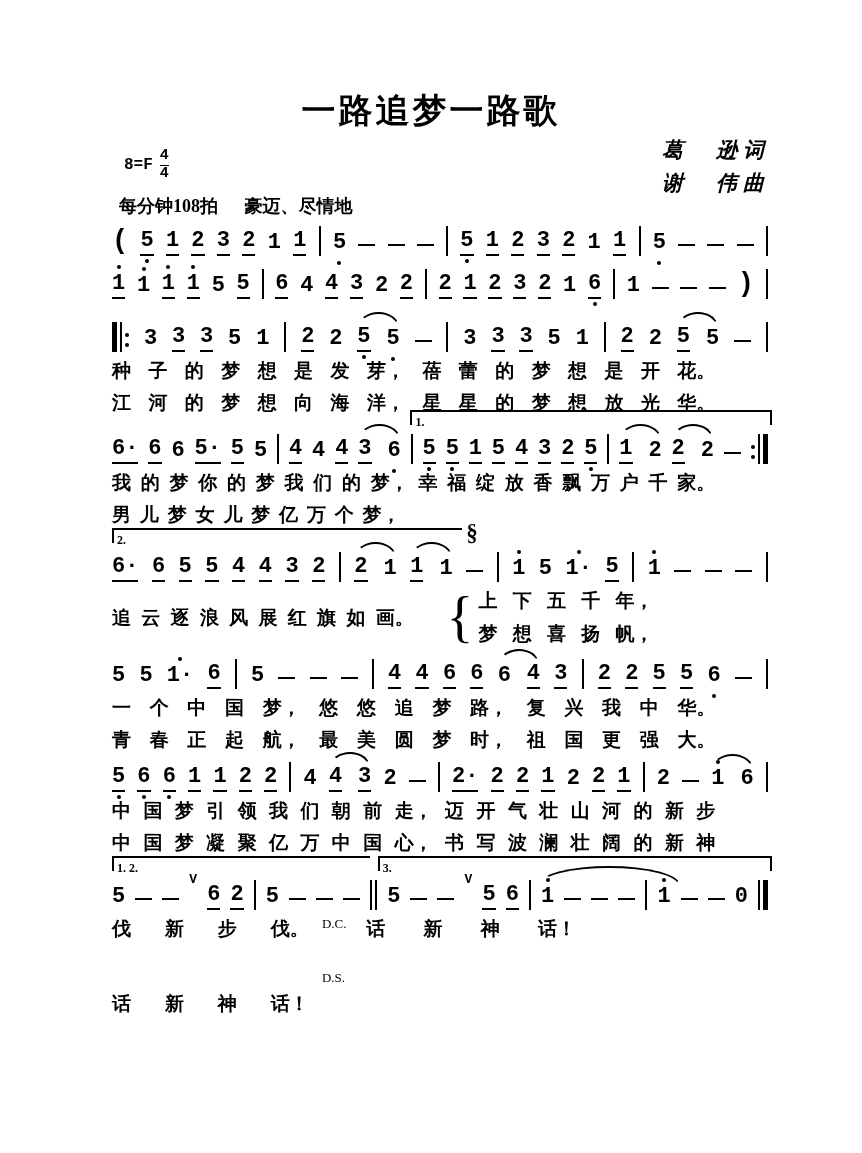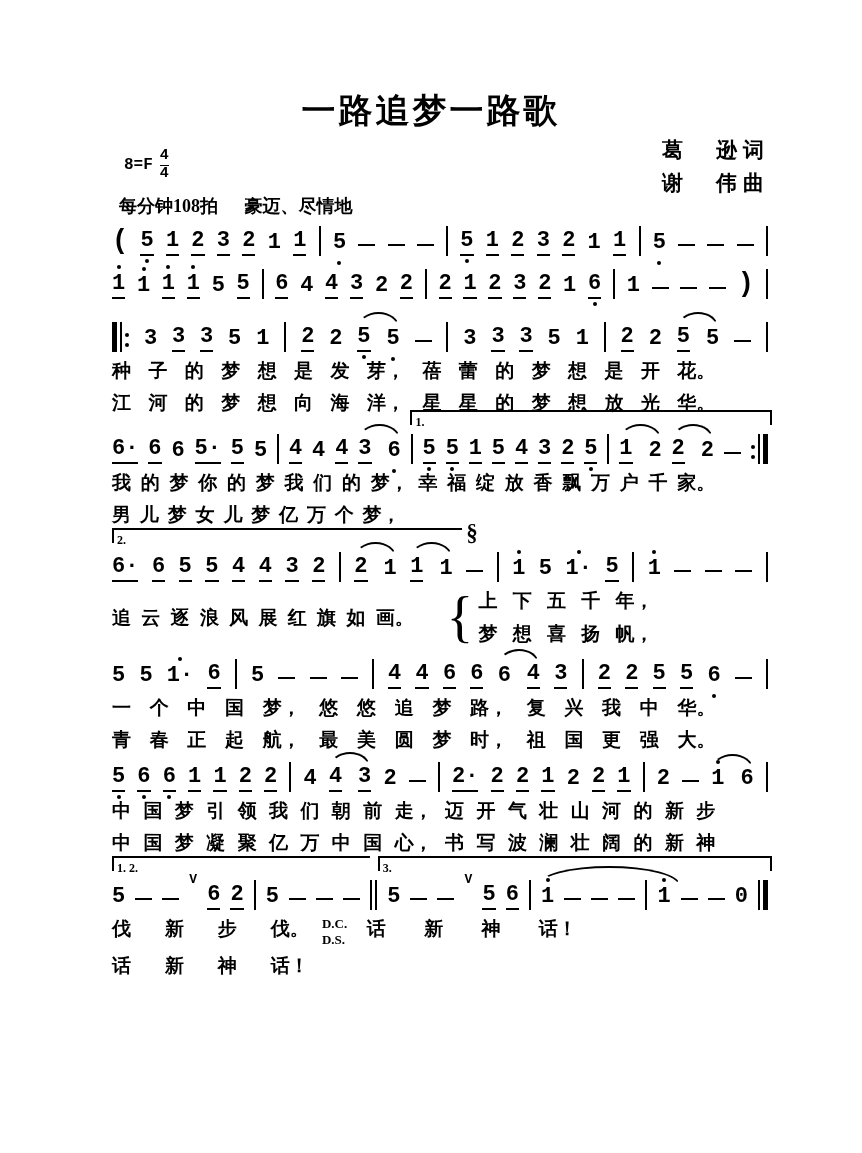--- a/index.html
+++ b/index.html
@@ -1,21 +1,21 @@
 <!DOCTYPE html>
 <html><head>
 <meta charset="utf-8">
 <style>
   html,body{margin:0;padding:0;background:#fff;}
   .page{position:relative;width:862px;height:1153px;background:#ffffff;color:#000;
         font-family:"Liberation Serif","DejaVu Serif",serif;overflow:hidden;}
   .title{position:absolute;top:88px;left:0;right:0;text-align:center;
          font-size:34px;font-weight:bold;letter-spacing:3px;}
   .credits{position:absolute;top:134px;right:92px;font-size:21px;font-weight:bold;
-           line-height:33px;letter-spacing:6px;text-align:left;}
+           line-height:33px;letter-spacing:6px;text-align:left;font-style:italic;}
   .keyrow{position:absolute;left:124px;top:148px;display:flex;align-items:center;gap:7px;
           font-family:"Liberation Mono","DejaVu Sans Mono",monospace;font-size:16px;font-weight:bold;}
   .frac{display:inline-flex;flex-direction:column;text-align:center;line-height:1.1;font-size:15px;}
   .frac .den{border-top:1.5px solid #000;}
   .tempo{position:absolute;left:119px;top:194px;font-size:18px;font-weight:bold;}
   .tempo .expr{margin-left:22px;}
   .sheet{position:absolute;left:112px;top:215px;width:656px;}
   .system{position:absolute;left:0;width:100%;}
   .sys0{top:7px}.sys1{top:50px}.sys2{top:103px}.sys3{top:195px}
   .sys4{top:313px}.sys5{top:440px}.sys6{top:543px}.sys7{top:641px}
@@ -42,21 +42,21 @@
                 border-radius:50%/100% 100% 0 0;}
   .volta{position:absolute;top:0;height:13px;border-top:2px solid #000;border-left:2px solid #000;}
   .volta.tr{border-right:2px solid #000;}
   .volta span{font-size:12px;font-weight:bold;line-height:11px;padding-left:3px;display:inline-block;}
   .segno{position:absolute;top:-8px;font-size:23px;font-weight:bold;}
   .tie-arc{position:absolute;top:10px;height:15px;border:2px solid transparent;
            border-top-color:#000;border-radius:50%/100% 100% 0 0;}
   .lyric-row{display:flex;margin-top:6px;font-size:19px;font-weight:bold;min-height:26px;
              align-items:flex-start;}
   .lyric-seg{display:flex;justify-content:space-between;}
-  .stack{display:flex;flex-direction:column;font-size:13px;line-height:1.2;font-weight:bold;}
+  .stack{display:flex;flex-direction:column;font-size:13px;line-height:1.2;font-weight:normal;gap:38px;}
   .brace-wrap{display:flex;align-items:center;gap:5px;}
   .brace-char{font-size:56px;font-weight:normal;line-height:0.95;}
   .brace-col{display:flex;flex-direction:column;gap:7px;}
   .brace-line{display:flex;justify-content:space-between;width:175px;}
 </style>
 </head>
 <body>
 
 <div class="page">
   <div class="title">一路追梦一路歌</div>

